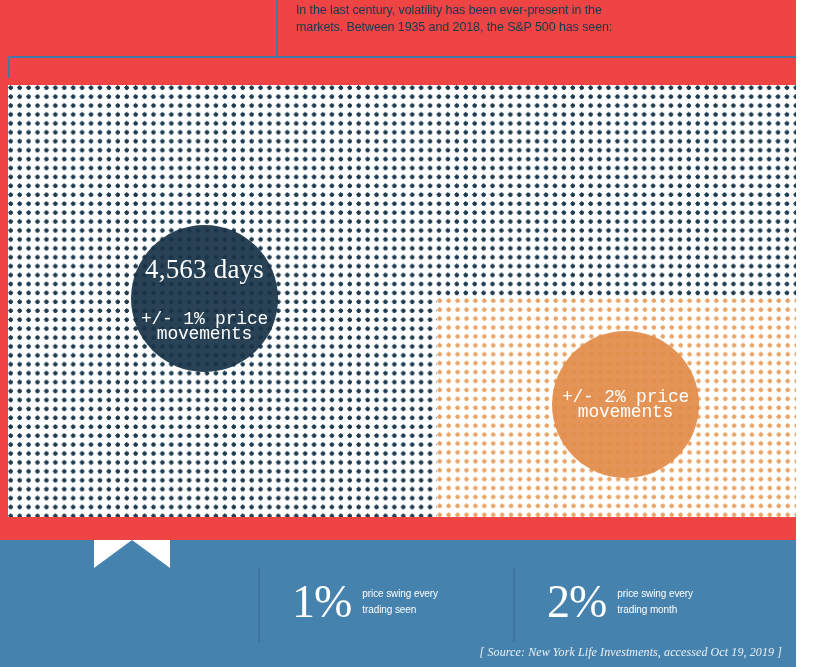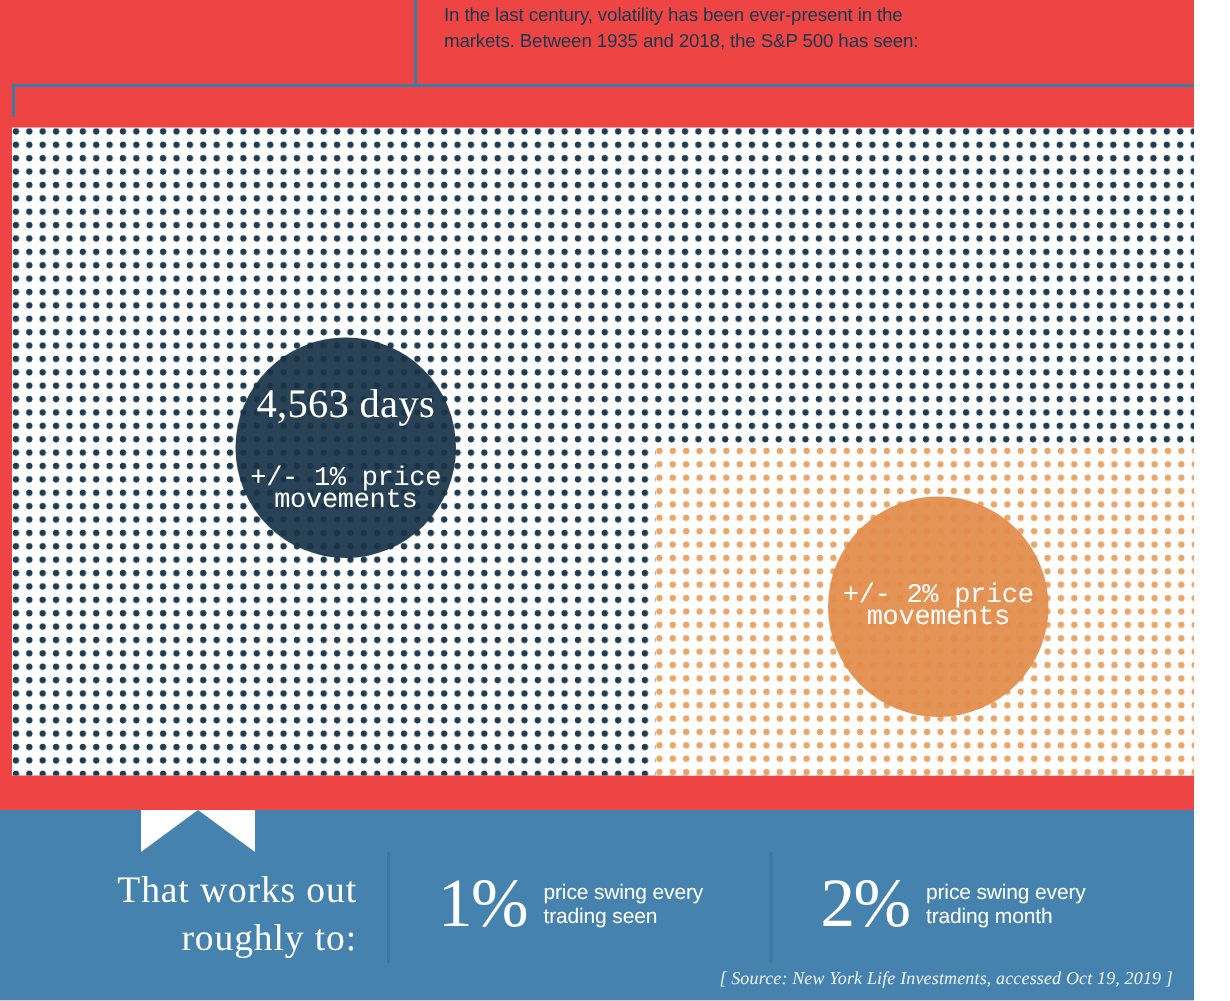--- a/index.html
+++ b/index.html
@@ -74,21 +74,21 @@
     position: absolute;
     border-radius: 50%;
     display: flex;
     flex-direction: column;
     align-items: center;
     justify-content: center;
     text-align: center;
     color: #ffffff;
   }
   .circle-dark {
-    left: 157px;
+    left: 131px;
     top: 225px;
     width: 147px;
     height: 147px;
     background: rgba(25, 52, 72, 0.93);
     gap: 27px;
   }
   .circle-orange {
     left: 552px;
     top: 331px;
     width: 147px;
@@ -170,21 +170,21 @@
   .pct-block-2 { left: 547px; top: 578px; }
   .pct-value {
     font-family: "Liberation Serif", serif;
     font-size: 46px;
     line-height: 48px;
     color: #ffffff;
     letter-spacing: -1px;
   }
   .pct-label {
     font-family: "Liberation Sans", sans-serif;
-    font-size: 14px;
+    font-size: 10px;
     line-height: 16px;
     color: #ffffff;
     margin-left: 11px;
     letter-spacing: -0.1px;
   }
 
   .source-note {
     position: absolute;
     right: 14px;
     top: 645px;
@@ -224,24 +224,20 @@
 
   <div class="banner">
     <div class="notch-wrap">
       <div class="notch-tri"></div>
     </div>
   </div>
 
   <div class="banner-divider divider-1"></div>
   <div class="banner-divider divider-2"></div>
 
-  <div class="works-out">
-    <div>That works out</div>
-    <div>roughly to:</div>
-  </div>
 
   <div class="pct-block pct-block-1">
     <div class="pct-value">1%</div>
     <div class="pct-label">
       <div>price swing every</div>
       <div>trading seen</div>
     </div>
   </div>
 
   <div class="pct-block pct-block-2">

